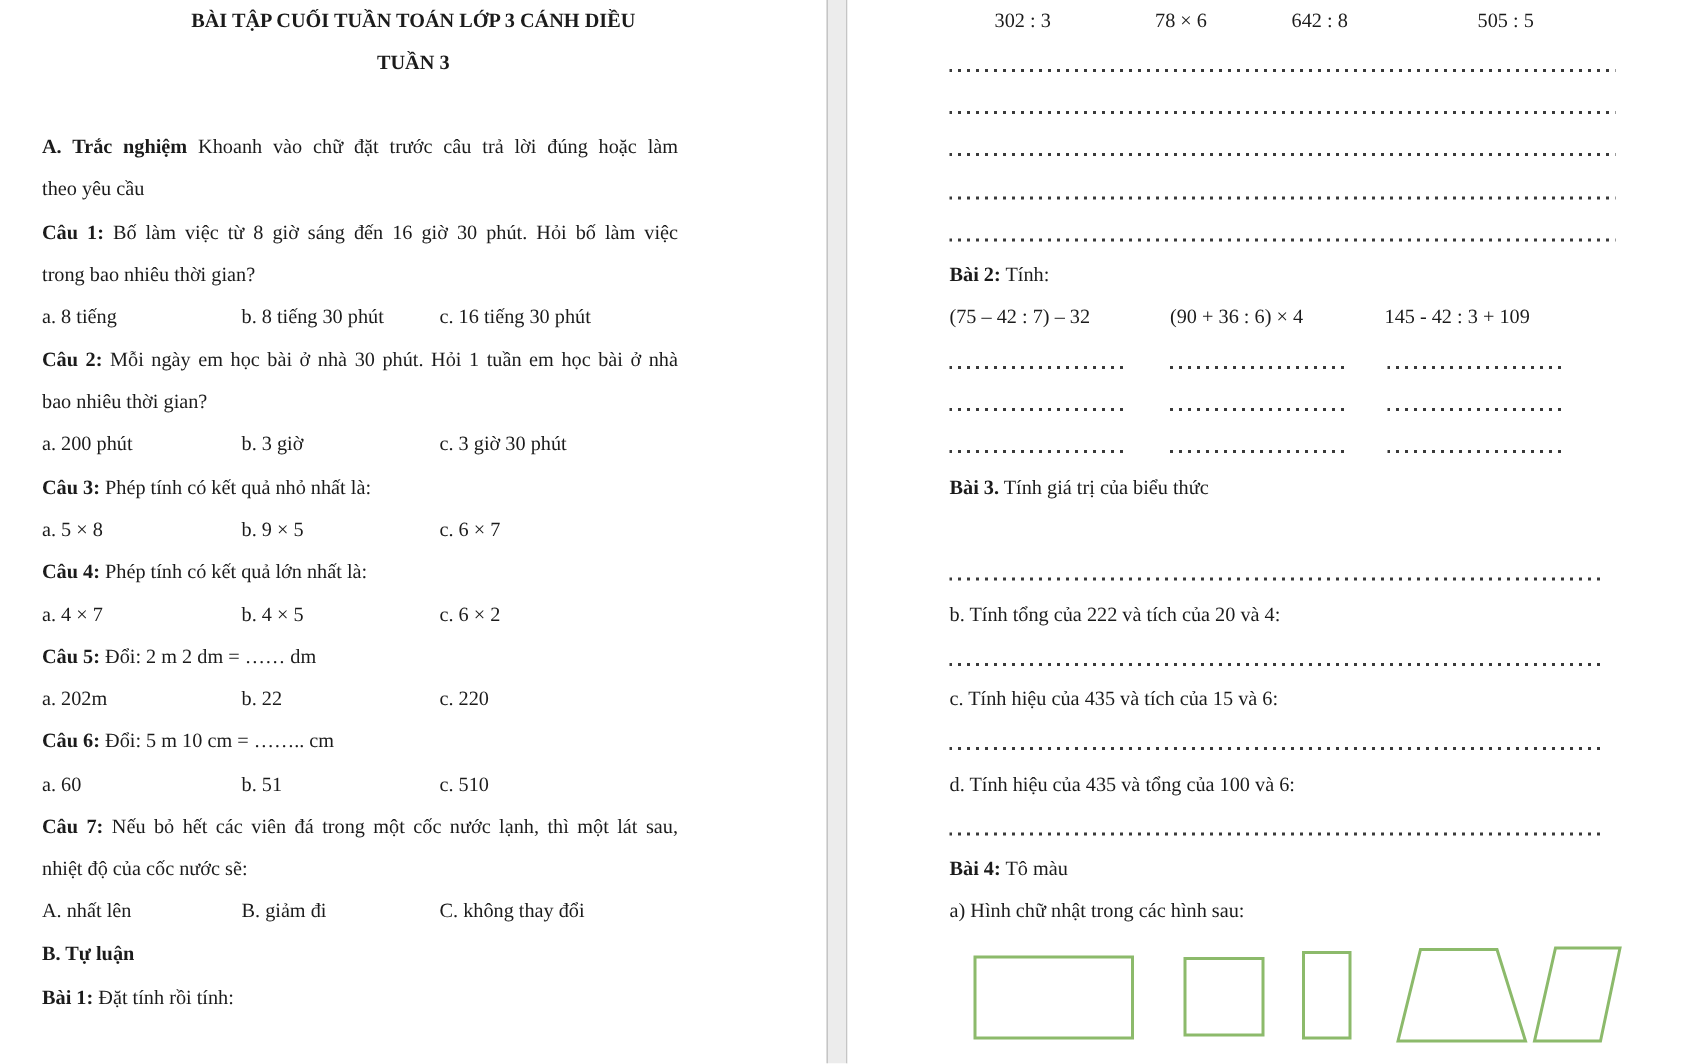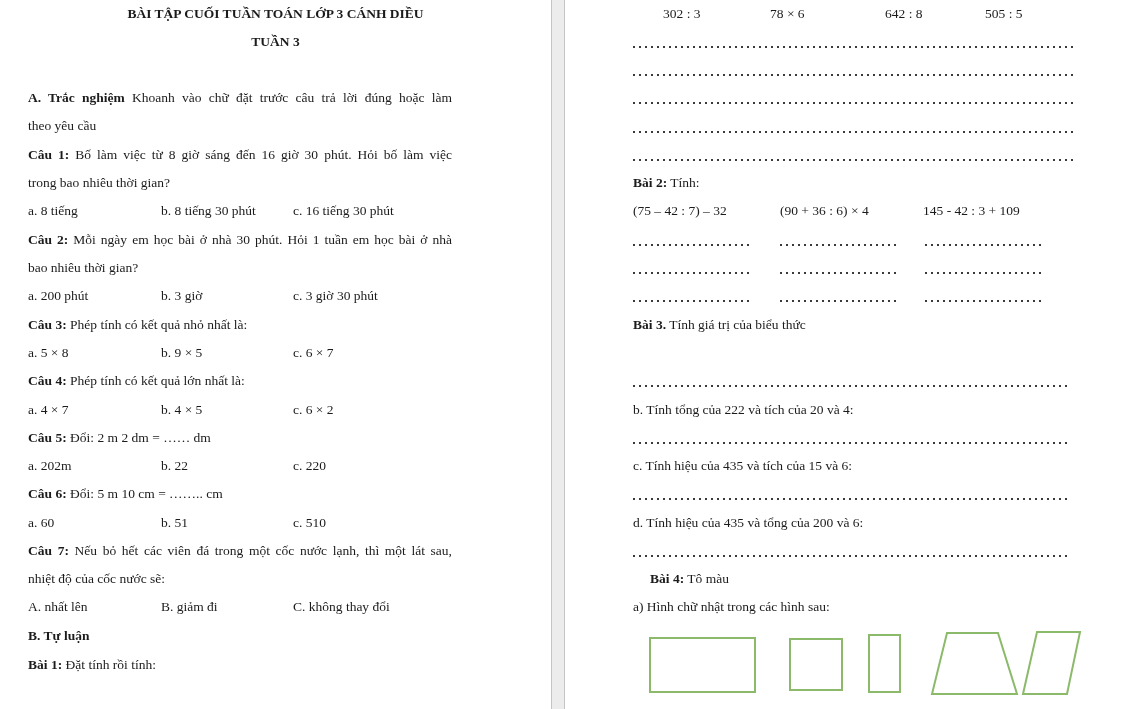--- a/index.html
+++ b/index.html
@@ -61,21 +61,21 @@
       <div class="line" style="left: 28px; top: 597px;"><span>A. nhất lên</span></div>
       <div class="line" style="left: 161px; top: 597px;"><span>B. giảm đi</span></div>
       <div class="line" style="left: 293px; top: 597px;"><span>C. không thay đổi</span></div>
       <div class="line" style="left: 28px; top: 626px;"><span class="b">B. Tự luận</span></div>
       <div class="line" style="left: 28px; top: 655px;"><span class="b">Bài 1:</span><span> Đặt tính rồi tính:</span></div>
     </div>
   <div class="divider"></div>
   <div class="page page-right" id="pageRight">
       <div class="line" style="left: 98px; top: 4px;"><span>302 : 3</span></div>
       <div class="line" style="left: 205px; top: 4px;"><span>78 × 6</span></div>
-      <div class="line" style="left: 320px; top: 4px; font-family: Liberation Serif, serif;"><span>642 : 8</span></div>
+      <div class="line" style="left: 296px; top: 4px; font-family: Liberation Serif, serif;"><span>642 : 8</span></div>
       <div class="line" style="left: 420px; top: 4px;"><span>505 : 5</span></div>
       <div class="dots" style="left: 68px; top: 46px; width: 444px;"></div>
       <div class="dots" style="left: 68px; top: 74px; width: 444px;"></div>
       <div class="dots" style="left: 68px; top: 102px; width: 444px;"></div>
       <div class="dots" style="left: 68px; top: 131px; width: 444px;"></div>
       <div class="dots" style="left: 68px; top: 159px; width: 444px;"></div>
       <div class="line" style="left: 68px; top: 173px;"><span class="b">Bài 2:</span><span> Tính:</span></div>
       <div class="line" style="left: 68px; top: 201px;"><span>(75 – 42 : 7) – 32</span></div>
       <div class="line" style="left: 215px; top: 201px;"><span>(90 + 36 : 6) × 4</span></div>
       <div class="line" style="left: 358px; top: 201px;"><span>145 - 42 : 3 + 109</span></div>
@@ -87,23 +87,23 @@
       <div class="dots" style="left: 360px; top: 272px; width: 118px;"></div>
       <div class="dots" style="left: 68px; top: 300px; width: 118px;"></div>
       <div class="dots" style="left: 215px; top: 300px; width: 118px;"></div>
       <div class="dots" style="left: 360px; top: 300px; width: 118px;"></div>
       <div class="line" style="left: 68px; top: 315px;"><span class="b">Bài 3.</span><span> Tính giá trị của biểu thức</span></div>
       <div class="dots" style="left: 68px; top: 385px; width: 437px;"></div>
       <div class="line" style="left: 68px; top: 400px;"><span>b. Tính tổng của 222 và tích của 20 và 4:</span></div>
       <div class="dots" style="left: 68px; top: 442px; width: 437px;"></div>
       <div class="line" style="left: 68px; top: 456px;"><span>c. Tính hiệu của 435 và tích của 15 và 6:</span></div>
       <div class="dots" style="left: 68px; top: 498px; width: 437px;"></div>
-      <div class="line" style="left: 68px; top: 513px;"><span>d. Tính hiệu của 435 và tổng của 200 và 6:</span></div>
+      <div class="line" style="left: 68px; top: 513px;"><span>d. Tính hiệu của 435 và tổng của 100 và 6:</span></div>
       <div class="dots" style="left: 68px; top: 555px; width: 437px;"></div>
-      <div class="line" style="left: 85px; top: 569px;"><span class="b">Bài 4:</span><span> Tô màu</span></div>
+      <div class="line" style="left: 68px; top: 569px;"><span class="b">Bài 4:</span><span> Tô màu</span></div>
       <div class="line" style="left: 68px; top: 597px;"><span>a) Hình chữ nhật trong các hình sau:</span></div>
       <svg class="shapes-svg" width="558" height="709" viewBox="0 0 558 709">
         <rect x="85" y="638" width="105" height="54" fill="none" stroke="#8cba6b" stroke-width="2"></rect>
         <rect x="225" y="639" width="52" height="51" fill="none" stroke="#8cba6b" stroke-width="2"></rect>
         <rect x="304" y="635" width="31" height="57" fill="none" stroke="#8cba6b" stroke-width="2"></rect>
         <polygon points="367,694 382,633 433,633 452,694" fill="none" stroke="#8cba6b" stroke-width="2"></polygon>
         <polygon points="458,694 472,632 515,632 502,694" fill="none" stroke="#8cba6b" stroke-width="2"></polygon>
       </svg>
     </div>
 </div>

